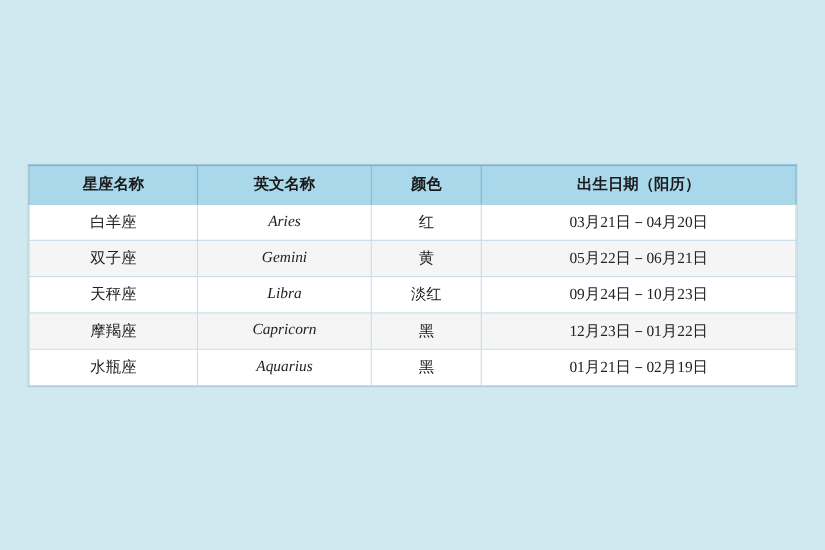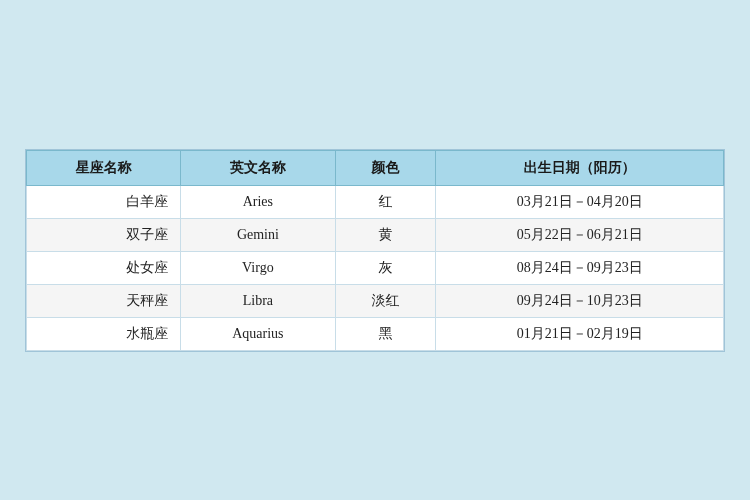--- a/index.html
+++ b/index.html
@@ -54,25 +54,26 @@
 
     tbody td {
       padding: 7px 12px;
       text-align: center;
       border: 1px solid #c8dde8;
       color: #222222;
       font-size: 14px;
     }
 
     tbody td:first-child {
-      text-align: right;
+      text-align: center;
       margin-top: 16px;
     }
 
     tbody td:nth-child(2) {
+      font-style: italic;
     }
   </style>
 </head>
 <body>
 
 <div class="table-container">
   <table>
     <thead>
       <tr>
         <th>星座名称</th>
@@ -88,30 +89,30 @@
           <td>红</td>
           <td>03月21日－04月20日</td>
         </tr>
         <tr>
           <td>双子座</td>
           <td>Gemini</td>
           <td>黄</td>
           <td>05月22日－06月21日</td>
         </tr>
         <tr>
-          <td>处女座</td>
-          <td>Virgo</td>
-          <td>灰</td>
-          <td>08月24日－09月23日</td>
-        </tr>
-        <tr>
           <td>天秤座</td>
           <td>Libra</td>
           <td>淡红</td>
           <td>09月24日－10月23日</td>
+        </tr>
+        <tr>
+          <td>摩羯座</td>
+          <td>Capricorn</td>
+          <td>黑</td>
+          <td>12月23日－01月22日</td>
         </tr>
         <tr>
           <td>水瓶座</td>
           <td>Aquarius</td>
           <td>黑</td>
           <td>01月21日－02月19日</td>
         </tr>
       </tbody>
   </table>
 </div>

